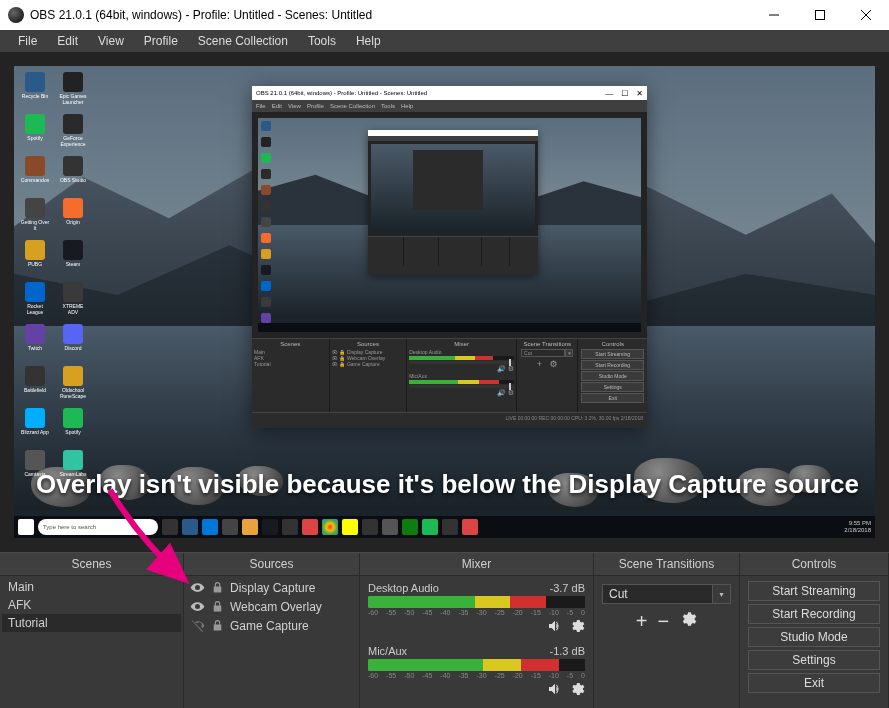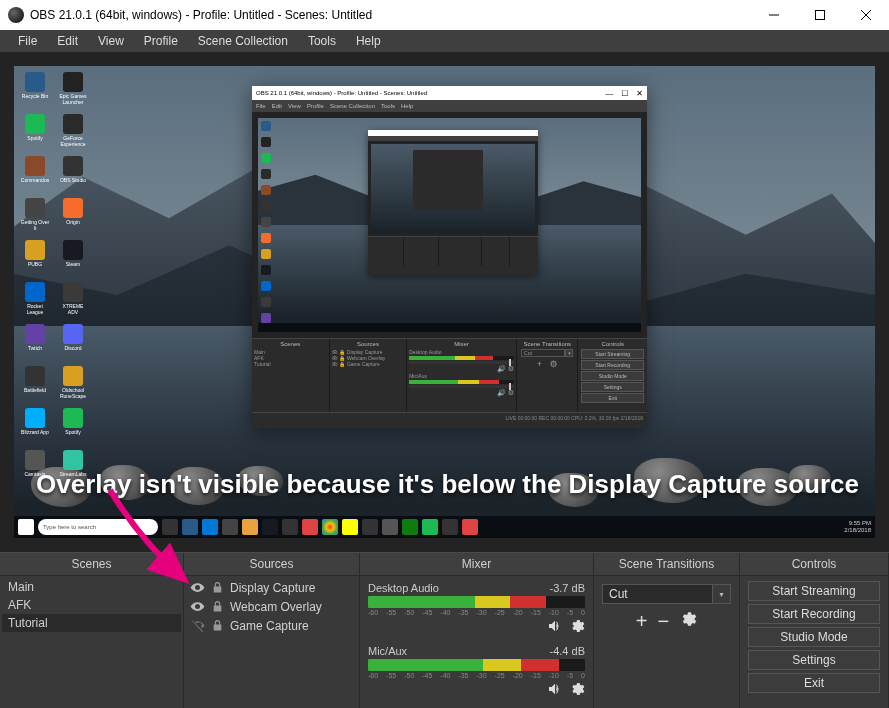--- a/index.html
+++ b/index.html
@@ -454,21 +454,21 @@
                 <path d="M3 9v6h4l5 5V4L7 9H3zm13 3a4 4 0 00-2-3.5v7A4 4 0 0016 12zm-2-7v2a7 7 0 010 10v2a9 9 0 000-14z"></path>
               </svg></span>
       <span><svg width="16" height="16" viewBox="0 0 24 24" fill="#ddd">
                 <path d="M12 8a4 4 0 100 8 4 4 0 000-8zm9 4a7 7 0 00-.1-1.2l2.1-1.6-2-3.5-2.5 1a7 7 0 00-2-1.2L16 3h-4l-.5 2.5a7 7 0 00-2 1.2l-2.5-1-2 3.5 2.1 1.6A7 7 0 007 12c0 .4 0 .8.1 1.2L5 14.8l2 3.5 2.5-1a7 7 0 002 1.2L12 21h4l.5-2.5a7 7 0 002-1.2l2.5 1 2-3.5-2.1-1.6c.1-.4.1-.8.1-1.2z"></path>
               </svg></span>
     </div>
         </div>
         <div class="mixer-track">
     <div class="mixer-head">
             <span>Mic/Aux</span>
-            <span>-4.4 dB</span>
+            <span>-1.3 dB</span>
           </div>
     <div class="vu-meter">
             <div class="vu-fill" style="width:88%"></div>
           </div>
     <div class="vu-scale">
             <span>-60</span>
             <span>-55</span>
             <span>-50</span>
             <span>-45</span>
             <span>-40</span>

